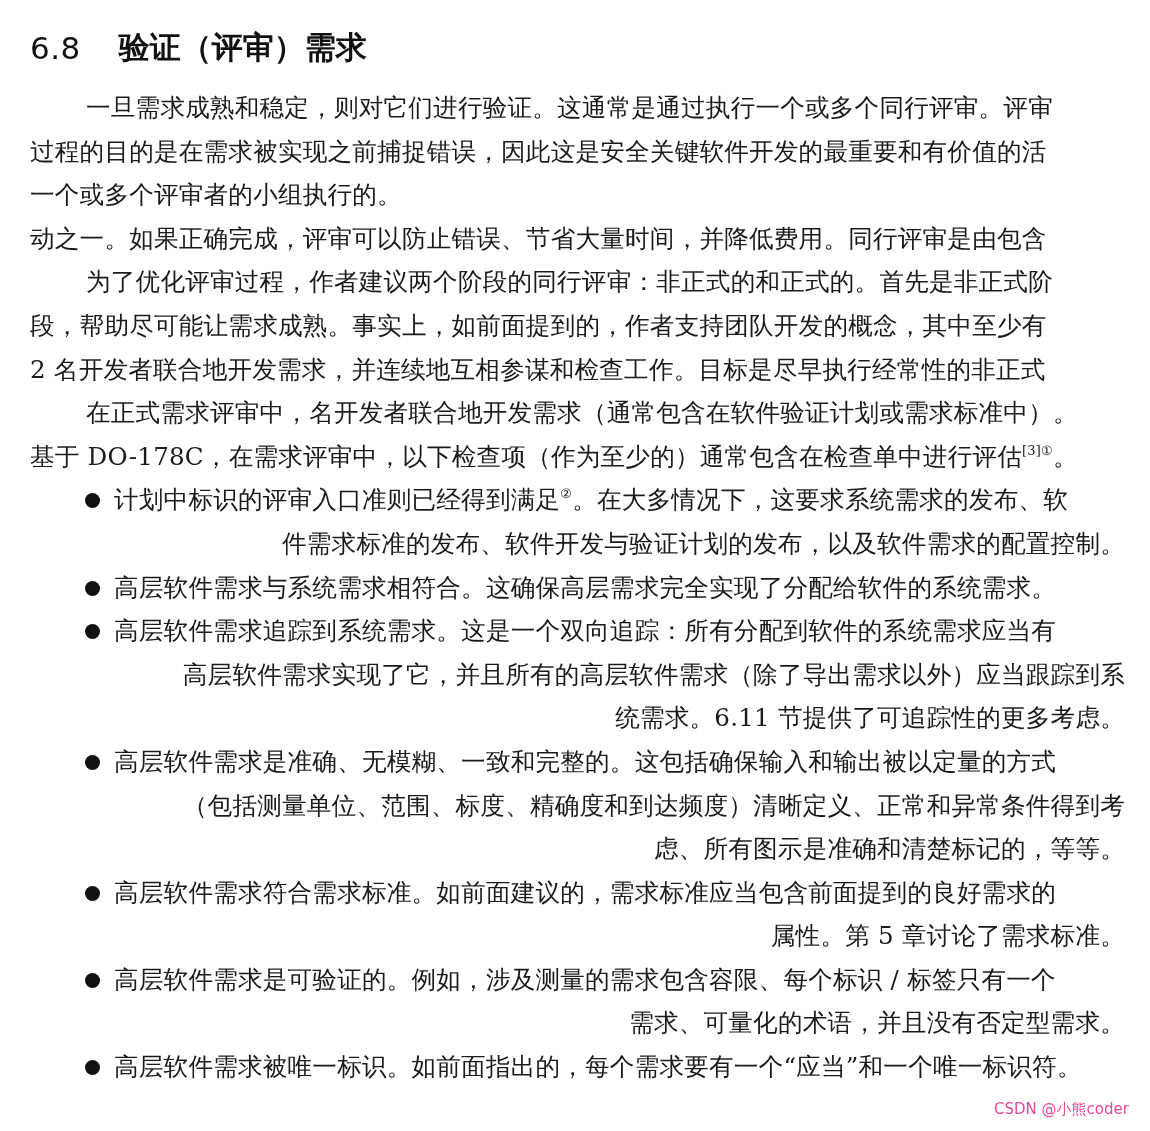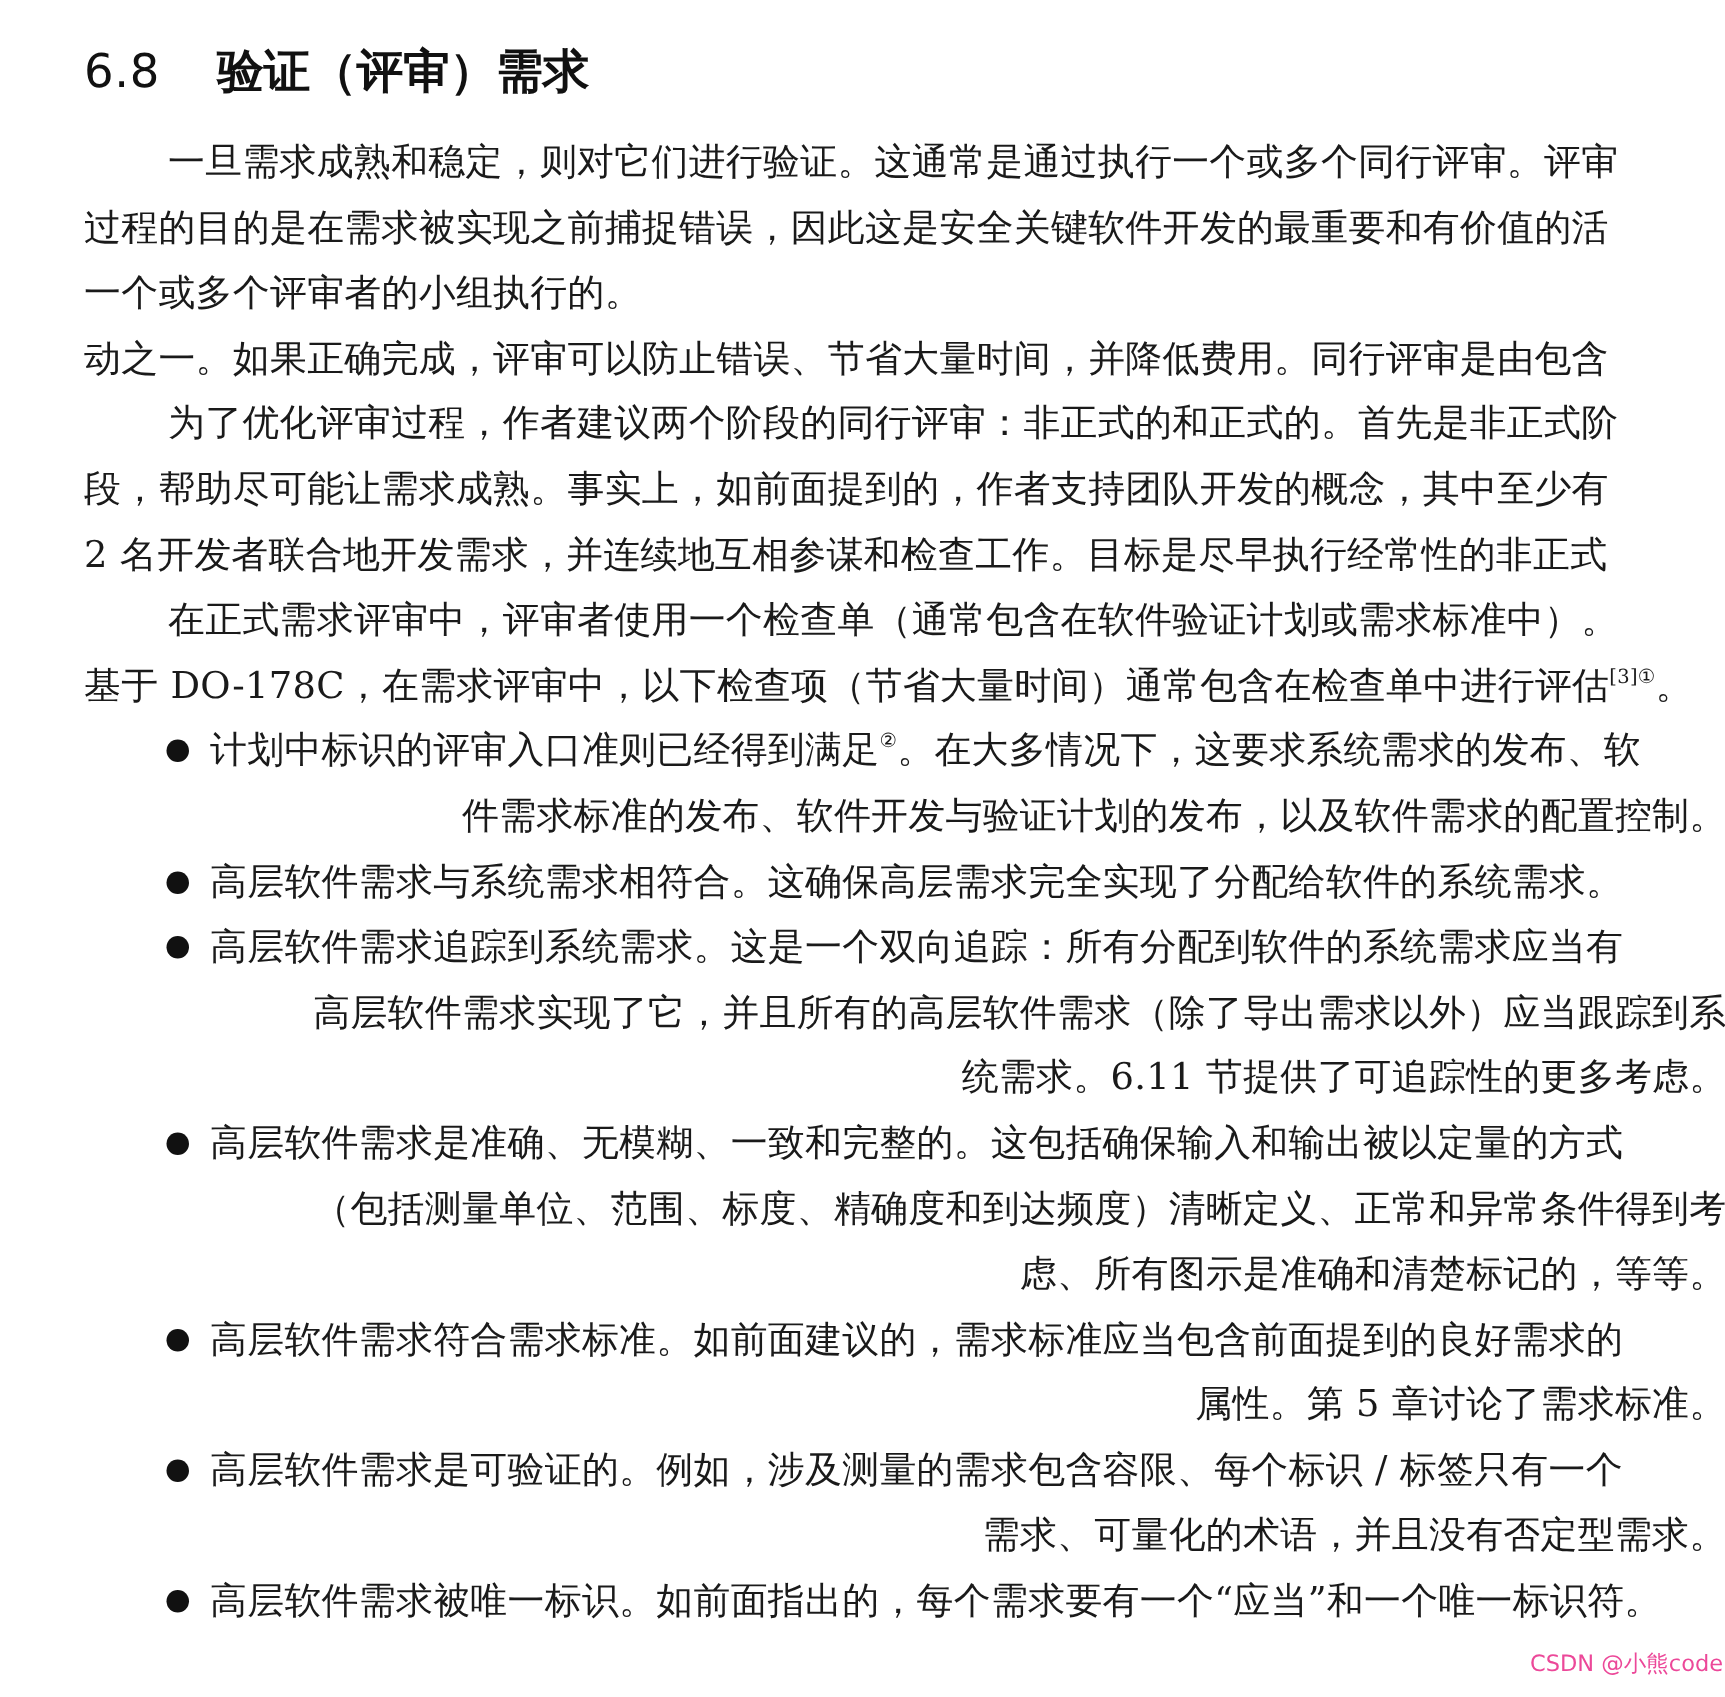--- a/index.html
+++ b/index.html
@@ -14,21 +14,20 @@
       overflow: hidden;
       color: #1a1a1a;
       font-family: "DejaVu Serif", "Liberation Serif", serif;
     }
     .page {
       position: absolute;
       left: 0;
       top: 0;
       width: 1076px;
       height: 1131px;
-      margin-left: 26px;
     }
     .heading {
       position: absolute;
       left: 30px;
       top: 24px;
       height: 48px;
       display: flex;
       align-items: center;
       font-family: "DejaVu Sans", "Liberation Sans", sans-serif;
       font-size: 31px;
@@ -100,23 +99,23 @@
       <div class="line">动之一。如果正确完成，评审可以防止错误、节省大量时间，并降低费用。同行评审是由包含</div>
     </div>
 
     <div>
       <div class="line indent">为了优化评审过程，作者建议两个阶段的同行评审：非正式的和正式的。首先是非正式阶</div>
       <div class="line">段，帮助尽可能让需求成熟。事实上，如前面提到的，作者支持团队开发的概念，其中至少有</div>
       <div class="line">2 名开发者联合地开发需求，并连续地互相参谋和检查工作。目标是尽早执行经常性的非正式</div>
     </div>
 
     <div>
-      <div class="line indent">在正式需求评审中，评审者使用一个检查单（通常包含在软件验证计划或需求标准中）。</div>
+      <div class="line indent">在正式需求评审中，名开发者联合地开发需求（通常包含在软件验证计划或需求标准中）。</div>
       <div class="line">
-        <span>基于 DO-178C，在需求评审中，以下检查项（节省大量时间）通常包含在检查单中进行评估</span><sup>[3]</sup><sup>①</sup><span>。</span>
+        <span>基于 DO-178C，在需求评审中，以下检查项（作为至少的）通常包含在检查单中进行评估</span><sup>[3]</sup><sup>①</sup><span>。</span>
       </div>
     </div>
 
     <div>
 
       <div>
         <div class="line bullet-line">
           <span class="bullet"></span>
           <span>计划中标识的评审入口准则已经得到满足</span><sup>②</sup><span>。在大多情况下，这要求系统需求的发布、软</span>
         </div>

